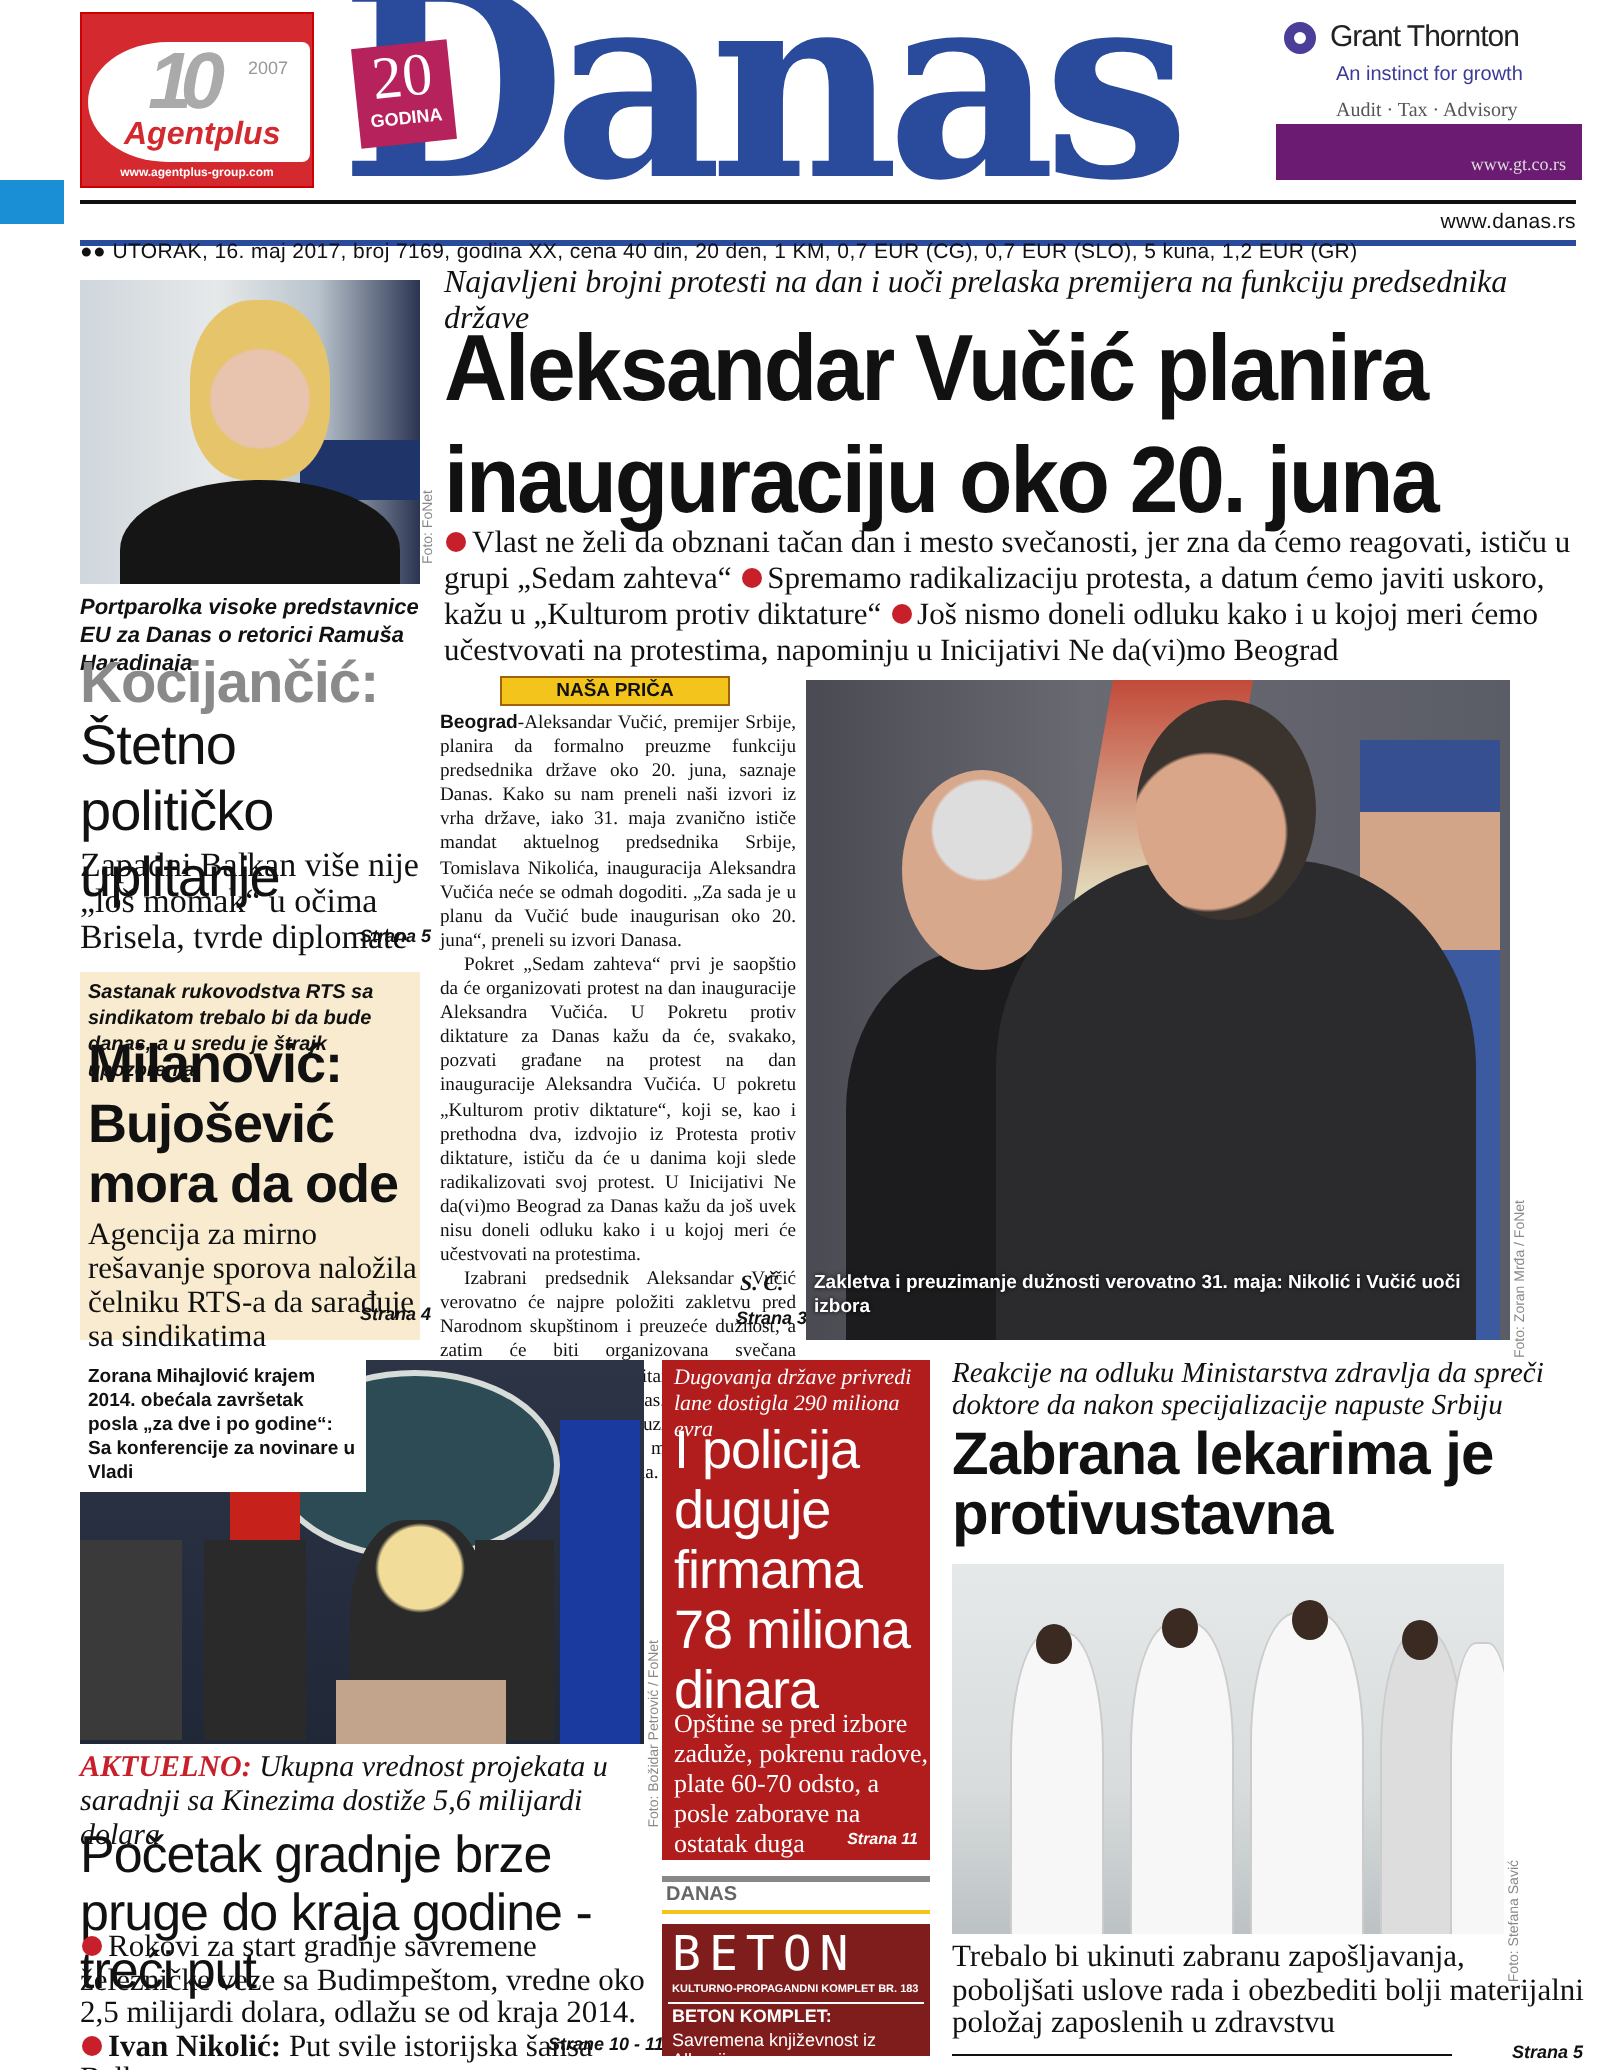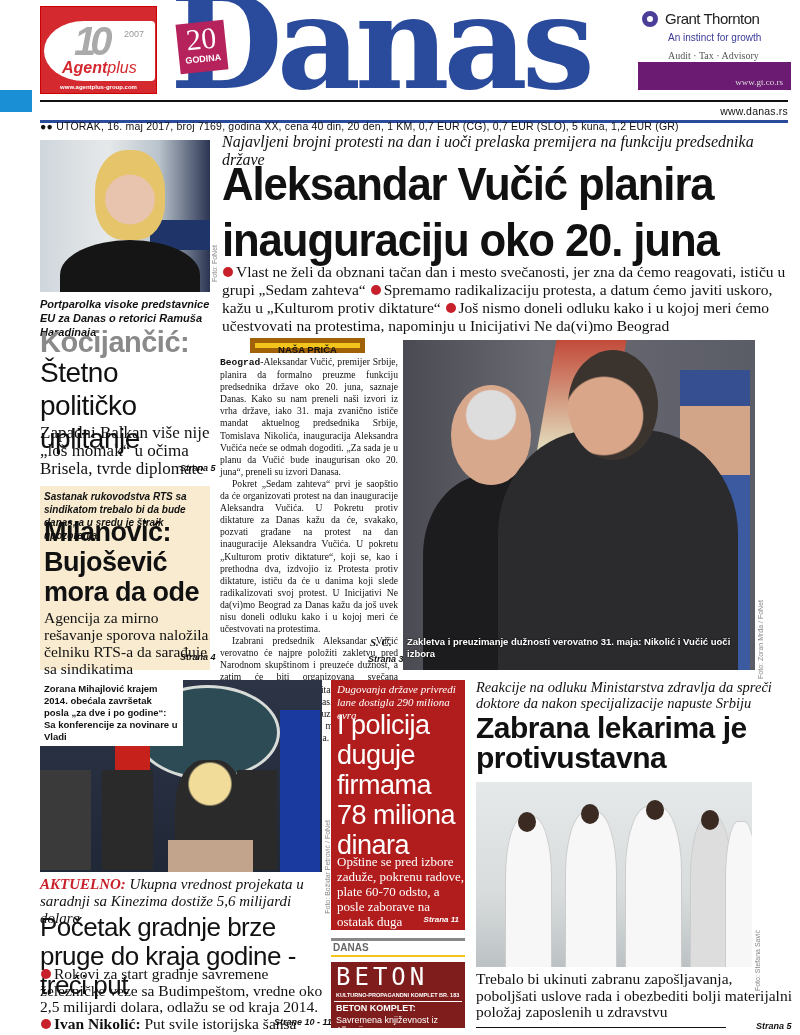--- a/index.html
+++ b/index.html
@@ -4,21 +4,21 @@
 <style>
 *{box-sizing:border-box;margin:0;padding:0}
 body{width:800px;height:1035px;background:#fff;position:relative;overflow:hidden;font-family:"Liberation Serif",serif;color:#111}
 .abs{position:absolute}
 
 #agent-ad{left:40px;top:6px;width:117px;height:88px;background:#d42a2f;border:1px solid #c00}
 #agent-ad .inner{position:absolute;left:3px;top:14px;width:111px;height:60px;background:#fff;border-radius:40px 4px 4px 40px/30px 4px 4px 30px}
 #agent-ad .logo10{position:absolute;left:30px;top:-2px;font:italic bold 40px "Liberation Sans",sans-serif;color:#aaa;letter-spacing:-6px}
 #agent-ad .year{position:absolute;left:80px;top:8px;font:9px "Liberation Sans",sans-serif;color:#999}
 #agent-ad .brand{position:absolute;left:18px;top:38px;font:italic bold 16px "Liberation Sans",sans-serif;color:#d42a2f}
-#agent-ad .brand span{font-weight:normal;color:#d42a2f}
+#agent-ad .brand span{font-weight:bold;color:#d42a2f}
 #agent-ad .url{position:absolute;left:0;right:0;bottom:3px;text-align:center;font:bold 6px "Liberation Sans",sans-serif;color:#fff}
 #blue-tab{left:0;top:90px;width:32px;height:22px;background:#1b8fd6}
 #godina{left:178px;top:22px;width:48px;height:50px;background:#b5225c;transform:rotate(-6deg);color:#fff;text-align:center}
 #godina .num{font:30px "Liberation Serif",serif;line-height:30px;margin-top:2px}
 #godina .lbl{font:bold 9px "Liberation Sans",sans-serif}
 #title{left:170px;top:-22px;font:bold 130px "DejaVu Serif","Liberation Serif",serif;color:#2a4a9b;letter-spacing:-6px;line-height:130px}
 #gt{left:638px;top:8px;width:160px;height:82px}
 #gt .circle{position:absolute;left:4px;top:3px;width:16px;height:16px;border-radius:50%;border:5px solid #4a3e99;background:#fff}
 #gt .name{position:absolute;left:27px;top:2px;font:15px "Liberation Sans",sans-serif;color:#222;letter-spacing:-.5px}
 #gt .tag{position:absolute;left:30px;top:24px;font:10px "Liberation Sans",sans-serif;color:#3a3a98}
@@ -42,25 +42,25 @@
 #beige{left:40px;top:486px;width:170px;height:184px;background:#f8ebcf}
 #kicker2{left:44px;top:490px;width:165px;font:italic bold 10px "Liberation Sans",sans-serif;line-height:13px}
 #head2{left:44px;top:517px;width:168px;font:bold 27px "Liberation Sans",sans-serif;line-height:30px;letter-spacing:-.5px}
 #deck2{left:44px;top:609px;width:165px;font:15.5px "Liberation Serif",serif;line-height:17px}
 #s4{left:180px;top:652px}
 
 #kicker-main{left:222px;top:133px;font:italic 16px "Liberation Serif",serif}
 #head-main{left:222px;top:156px;width:570px;font:bold 47px "Liberation Sans",sans-serif;line-height:56px;letter-spacing:-1.2px;transform:scaleX(.93);transform-origin:left}
 #bullets-main{left:222px;top:263px;width:570px;font:15.5px "Liberation Serif",serif;line-height:18px}
 .dot{display:inline-block;width:10px;height:10px;border-radius:50%;background:#c8202a;margin:0 3px 0 1px;vertical-align:0}
-#nasa{left:250px;top:338px;width:115px;height:15px;background:#f3c51c;border:5px solid #a16207;font:bold 9.5px "Liberation Sans",sans-serif;text-align:center;line-height:13px}
+#nasa{left:250px;top:338px;width:115px;height:15px;background:#f3c51c;border:1px solid #a16207;font:bold 9.5px "Liberation Sans",sans-serif;text-align:center;line-height:13px}
 #body-main{left:220px;top:356px;width:178px;font:9.6px "Liberation Serif",serif;line-height:12.1px;text-align:justify}
 #body-main p{text-indent:12px}
 #body-main p:first-child{text-indent:0}
-#body-main b{font-family:Liberation Mono, monospace}
+#body-main b{font-family:Liberation Sans, sans-serif}
 #sig{left:370px;top:636px;font:italic bold 11px "Liberation Serif",serif}
 #s3{left:368px;top:654px}
 #photo-main{left:403px;top:340px;width:352px;height:330px;background:linear-gradient(90deg,#4a4a52 0%,#6a6a72 40%,#5a5c66 100%);overflow:hidden}
 #photo-main .flag{position:absolute;left:135px;top:0;width:70px;height:210px;background:linear-gradient(180deg,#c24a3a 0%,#e1d8b8 50%,#d7c98a 100%);transform:skewX(-10deg)}
 #photo-main .p1head{position:absolute;left:48px;top:45px;width:80px;height:100px;border-radius:50%;background:radial-gradient(circle at 50% 30%,#ddd 0 30%,#d8a88c 32%)}
 #photo-main .p1body{position:absolute;left:20px;top:135px;width:160px;height:200px;border-radius:40% 40% 0 0;background:#1c1c1e}
 #photo-main .p2head{position:absolute;left:165px;top:10px;width:90px;height:110px;border-radius:50%;background:radial-gradient(circle at 40% 60%,#d9a68a 0 45%,#3b332d 47%)}
 #photo-main .p2body{position:absolute;left:95px;top:90px;width:240px;height:260px;border-radius:40% 40% 0 0;background:#2b2b2e}
 #photo-main .p3{position:absolute;right:5px;top:30px;width:70px;height:300px;background:linear-gradient(180deg,#364f90 0 12%,#d2a589 12% 35%,#3c5aa0 35%)}
 #photo-main .cap{position:absolute;left:4px;bottom:10px;font:bold 9.5px "Liberation Sans",sans-serif;color:#fff;line-height:12px;text-shadow:0 0 2px #000}

